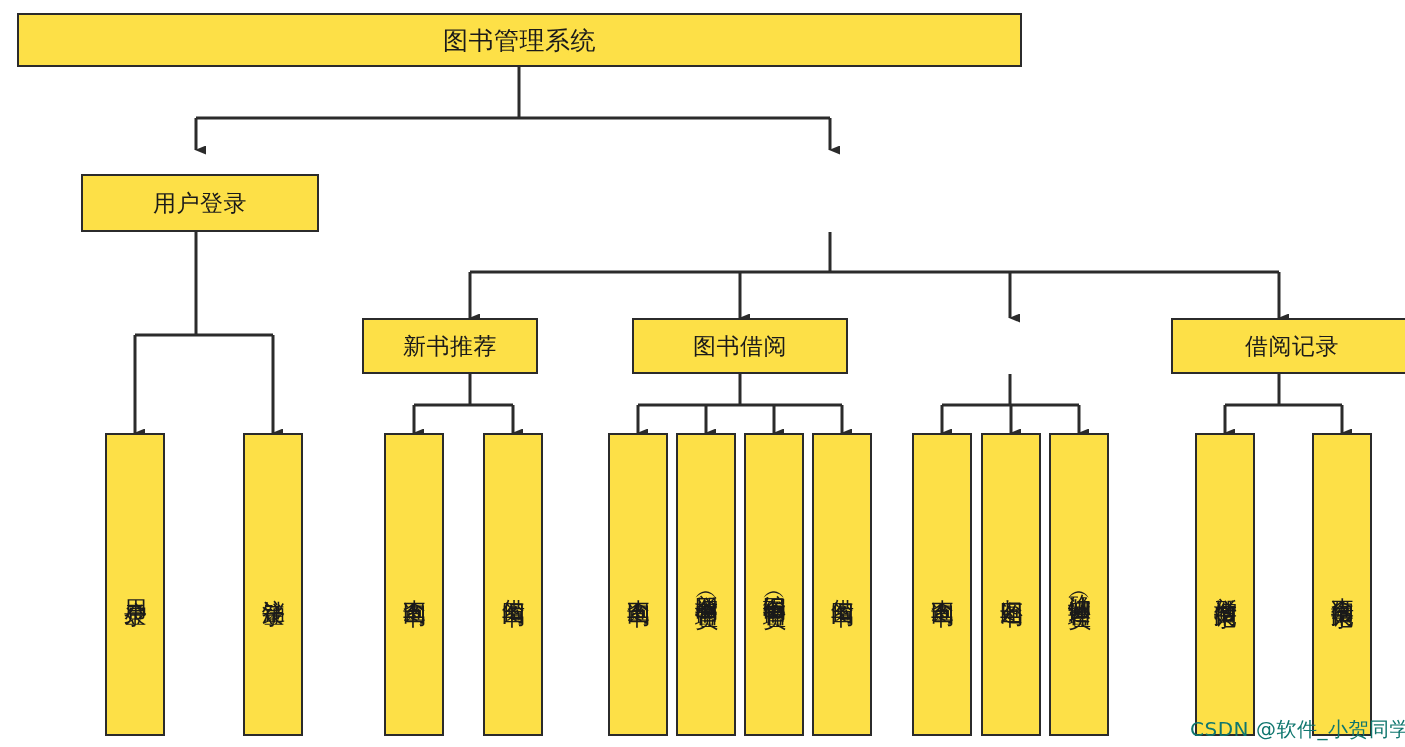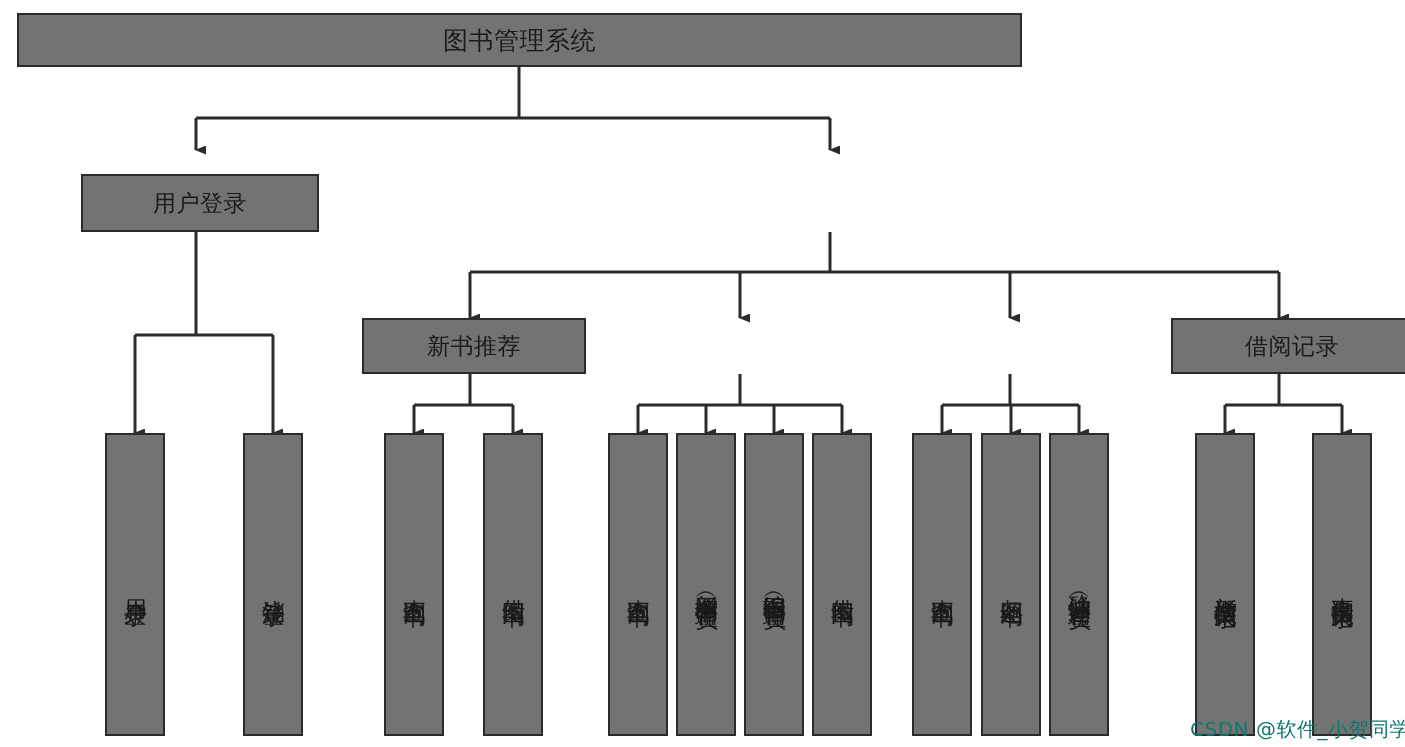--- a/index.html
+++ b/index.html
@@ -23,21 +23,21 @@
     left: 0;
     top: 0;
     width: 1405px;
     height: 747px;
     pointer-events: none;
   }
   .node {
     position: absolute;
     box-sizing: border-box;
     border: 2.5px solid #2b2b2b;
-    background: #737373;
+    background: #fde047;
     display: flex;
     align-items: center;
     justify-content: center;
     color: #1a1a1a;
     letter-spacing: 0.5px;
   }
   .node.root {
     font-size: 25px;
   }
   .node.level2 {
@@ -120,22 +120,25 @@
   </svg>
 
   <div class="node root" style="left:17px; top:13px; width:1005px; height:54px;">
     <span>图书管理系统</span>
   </div>
 
   <div class="node level2" style="left:81px; top:174px; width:238px; height:58px;">
     <span>用户登录</span>
   </div>
 
-  <div class="node level2" style="left:362px; top:318px; width:224px; height:56px;">
+  <div class="node level2" style="left:362px; top:318px; width:176px; height:56px;">
     <span>新书推荐</span>
+  </div>
+  <div class="node level2" style="left:632px; top:318px; width:216px; height:56px;">
+    <span>图书借阅</span>
   </div>
   <div class="node level2" style="left:1171px; top:318px; width:242px; height:56px;">
     <span>借阅记录</span>
   </div>
 
   <div class="node leaf" style="left:105px; top:433px; width:60px; height:303px;">
     <span class="vtext">用户登录</span>
   </div>
   <div class="node leaf" style="left:243px; top:433px; width:60px; height:303px;">
     <span class="vtext">注销登录</span>

